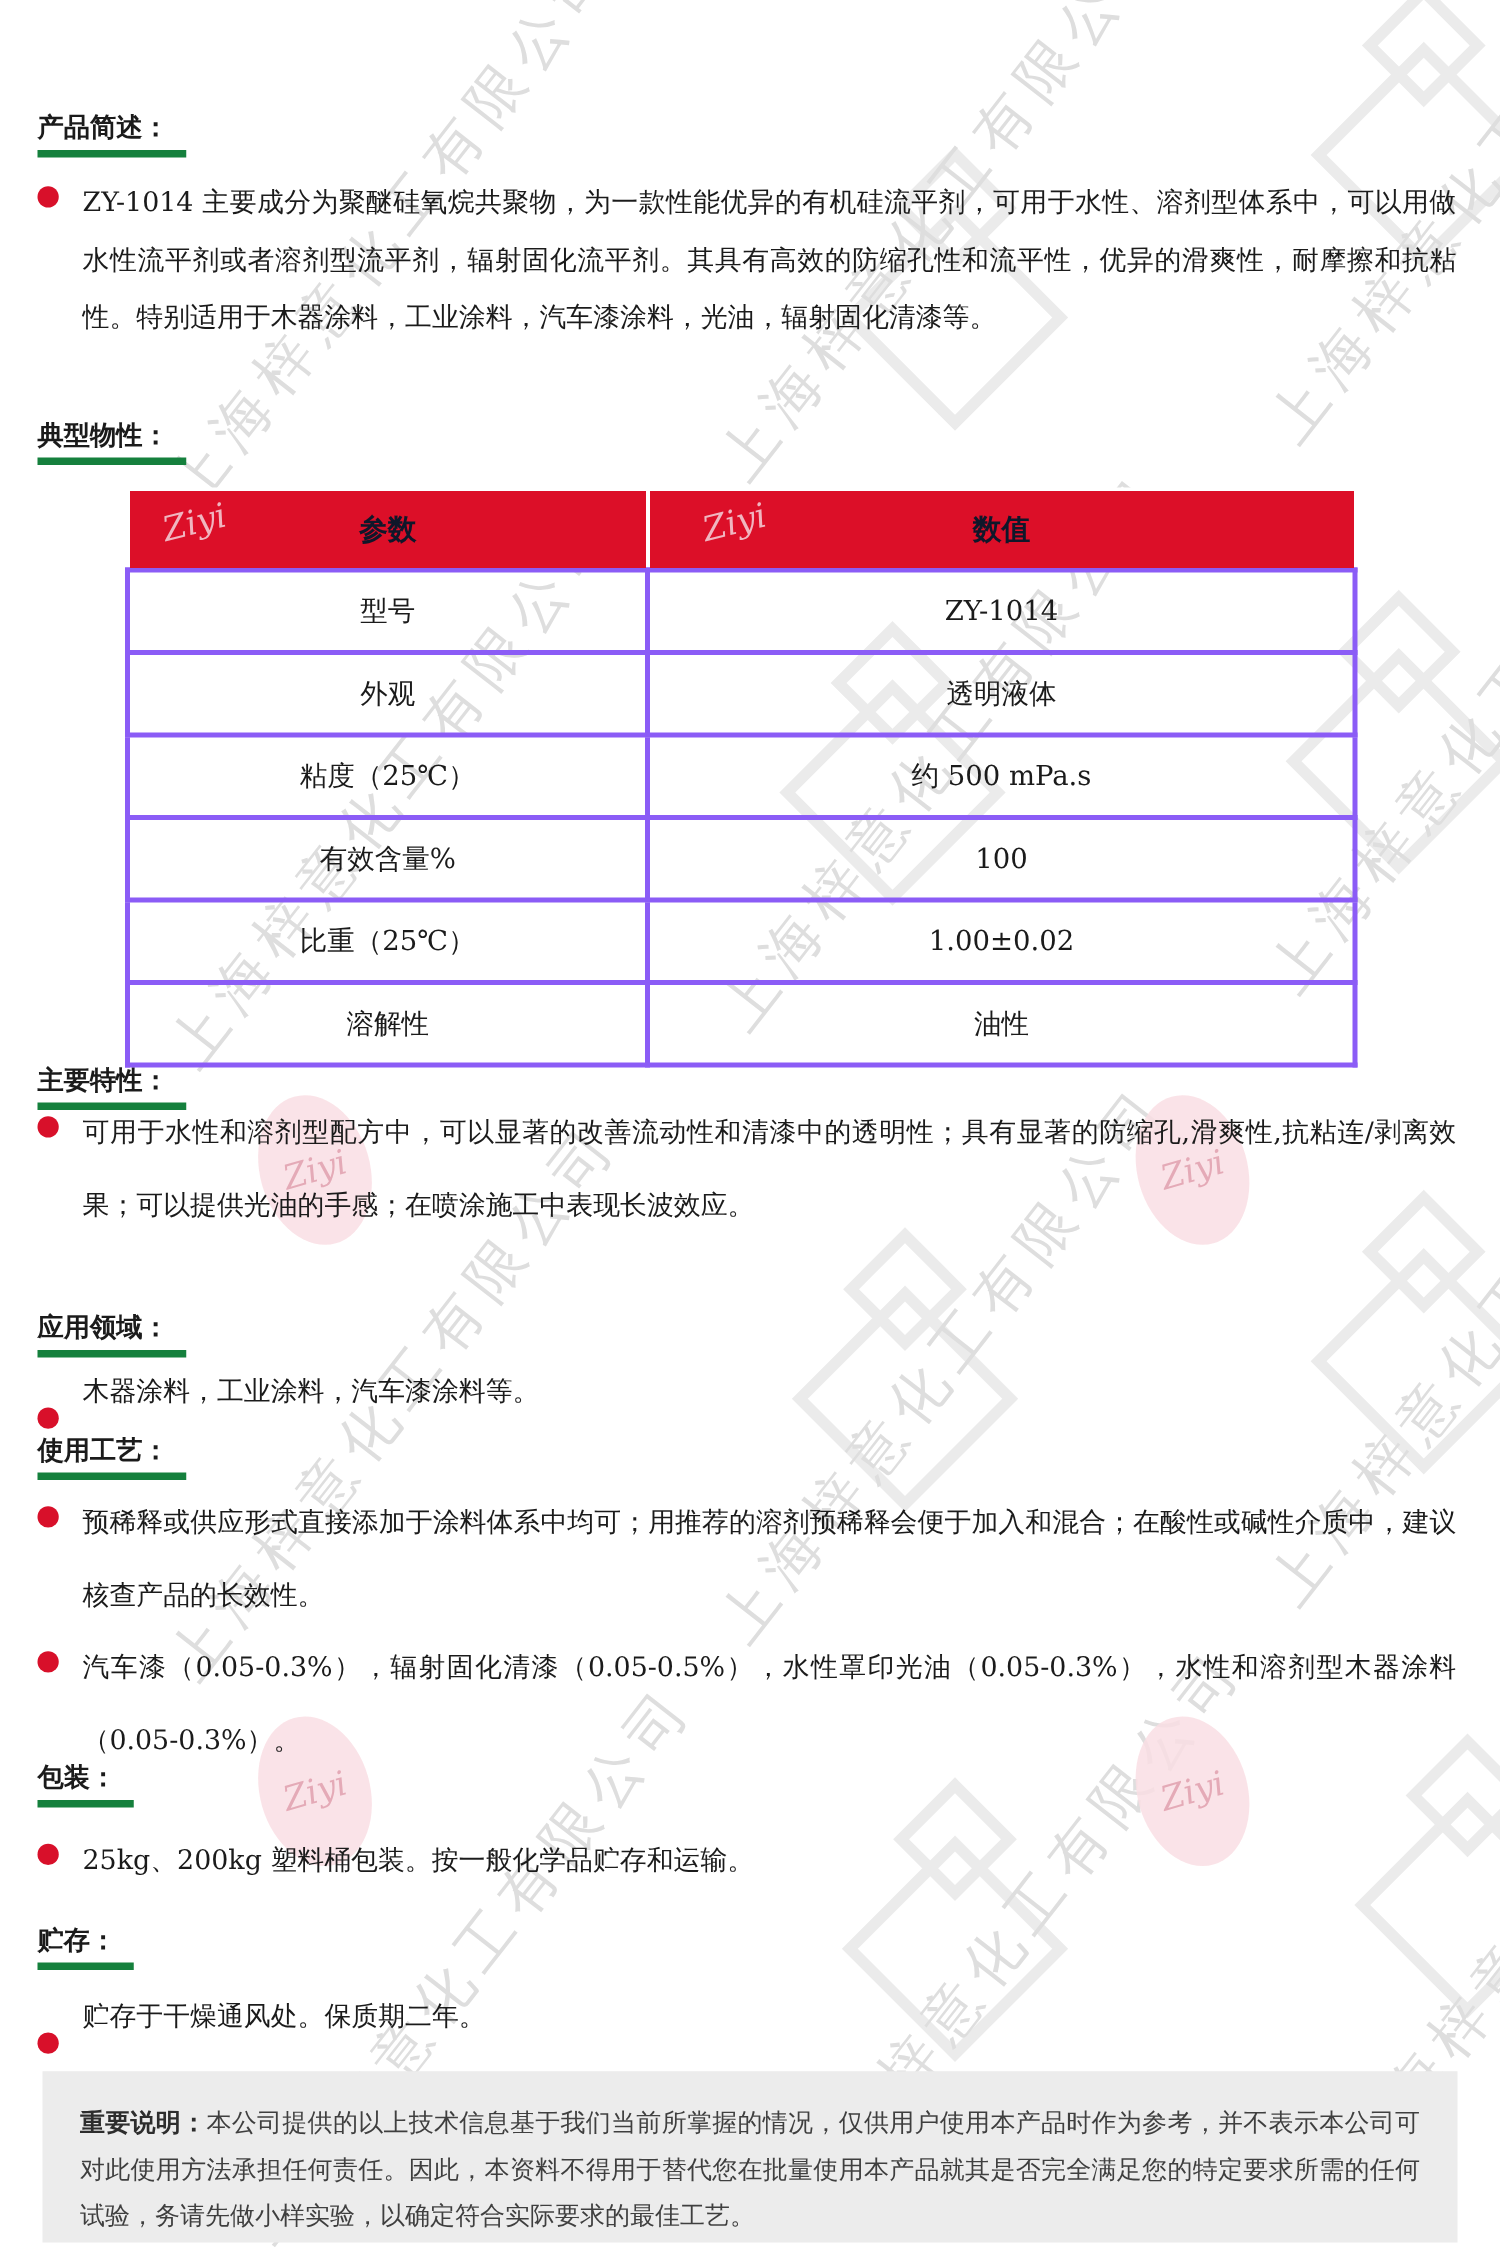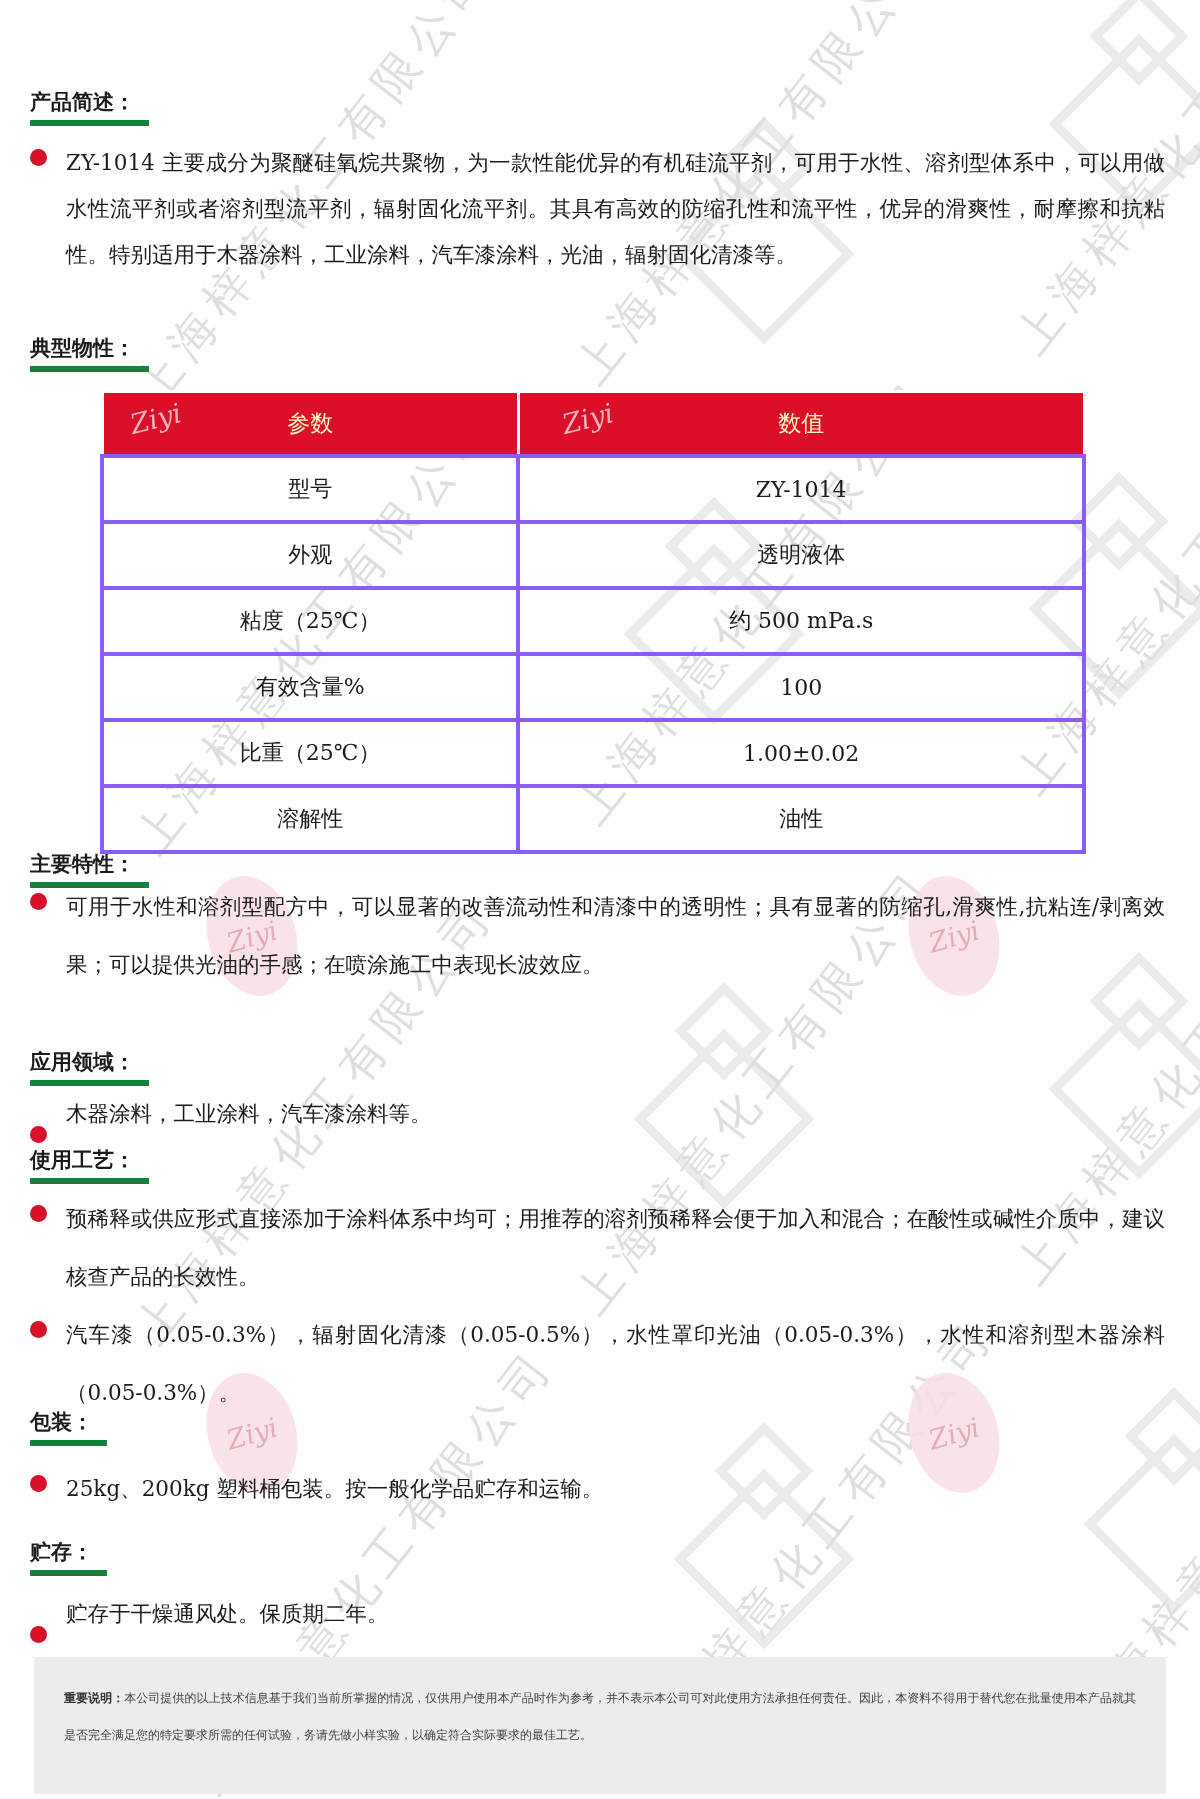--- a/index.html
+++ b/index.html
@@ -37,31 +37,31 @@
   .heading span{border-bottom:6px solid #15803d;padding:0 14px 4px 0;display:inline-block;}
   .bullet{display:flex;}
   .dot{width:17px;height:17px;border-radius:50%;background:#d8102a;flex:none;margin-right:19px;margin-top:15px;}
   .btext{flex:1;font-size:21.5px;line-height:58px;text-align:justify;text-justify:inter-ideograph;}
   .desc .btext{line-height:46px;}
   .desc .dot{margin-top:9px;}
   
   .props{position:absolute;left:100px;top:390px;width:986px;border-collapse:collapse;z-index:2;}
   .props td{text-align:center;vertical-align:middle;}
   .props .hd td{
-    background:#dc0f28;color:#fef9c3;font-weight:normal;font-size:23px;
+    background:#dc0f28;color:#0f172a;font-weight:bold;font-size:23px;
     height:59px;border:3px solid #ffffff;position:relative;
   }
   .props .bd td{
     background:transparent;font-size:22px;height:60px;border:4px solid #8b5cf6;
   }
   .props{border:2px solid #c5c5c5;}
   
   .notice{
     position:absolute;left:34px;right:34px;top:1657px;height:137px;box-sizing:border-box;
-    background:#ececec;padding:23px 30px;font-size:12px;line-height:37px;color:#3f3f3f;
+    background:#ececec;padding:23px 30px;font-size:20px;line-height:37px;color:#3f3f3f;
     text-align:justify;text-justify:inter-ideograph;
   }
   .notice b{color:#2d2d2d;}
 </style>
 </head>
 <body>
 
 <div class="wm-layer">
   <div class="wm-text" style="left:40px;top:150px;">上海梓意化工有限公司</div>
   <div class="wm-text" style="left:480px;top:130px;">上海梓意化工有限公司</div>

